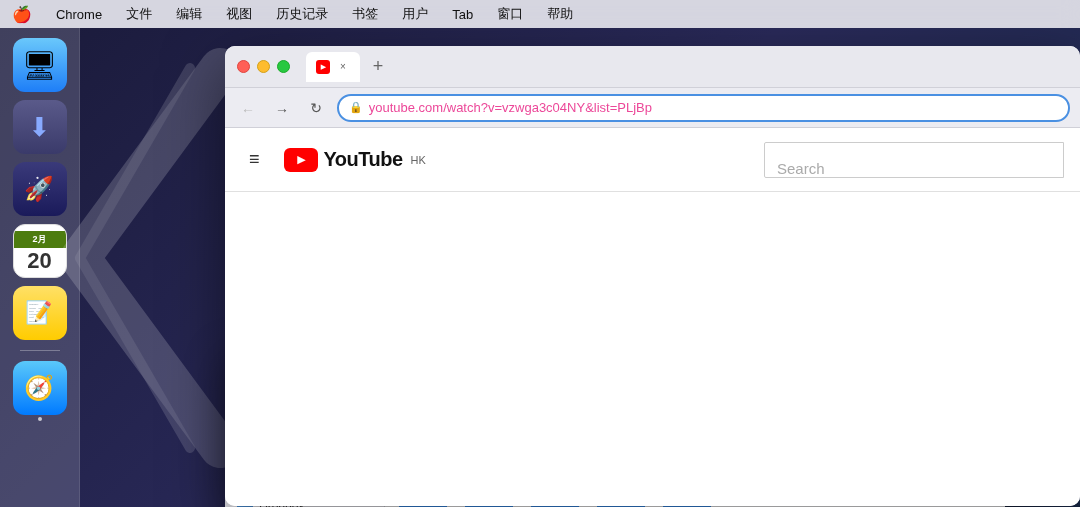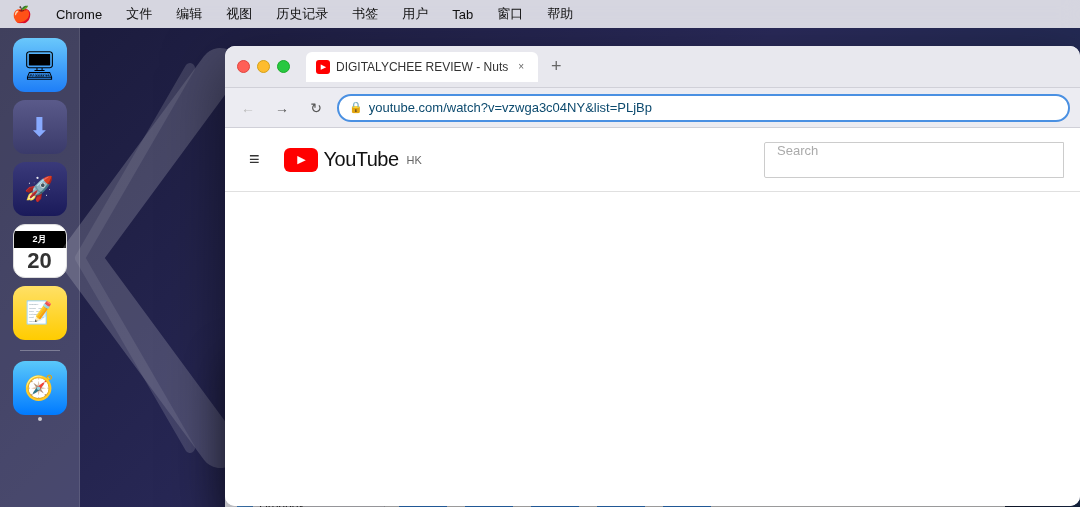--- a/index.html
+++ b/index.html
@@ -89,21 +89,21 @@
       padding: 0;
     }
     .dock-icon.notes {
       background: linear-gradient(180deg, #ffe066 0%, #ffcc00 100%);
     }
     .dock-icon.safari {
       background: linear-gradient(180deg, #5ac8fa 0%, #007aff 100%);
     }
     .calendar-header {
       width: 100%;
-      background: #000000;
+      background: #4d7c0f;
       color: white;
       font-size: 9px;
       font-weight: 700;
       text-align: center;
       padding: 2px 0;
     }
     .calendar-date {
       font-size: 22px;
       font-weight: 700;
       color: #333;
@@ -282,21 +282,21 @@
     .lock-icon {
       color: #888;
       font-size: 11px;
       flex-shrink: 0;
     }
     .address-text {
       overflow: hidden;
       text-overflow: ellipsis;
       white-space: nowrap;
       font-size: 13px;
-      color: #0c4a6e;
+      color: #ec4899;
     }
 
     
     .page-content {
       background: white;
       height: calc(100% - 82px);
       overflow: hidden;
     }
 
     
@@ -330,41 +330,41 @@
       justify-content: center;
     }
     .yt-logo-icon::after {
       content: '▶';
       color: white;
       font-size: 11px;
       margin-left: 2px;
     }
     .yt-logo-text {
       font-size: 20px;
-      font-weight: 400;
+      font-weight: 700;
       color: #111;
       letter-spacing: -0.5px;
     }
     .yt-logo-region {
       font-size: 11px;
       color: #666;
       font-weight: 400;
       vertical-align: super;
       margin-left: 2px;
     }
     .yt-search-spacer { flex: 1; }
     .yt-search-box {
       width: 300px;
       height: 36px;
       border: 1px solid #ccc;
       border-radius: 2px 0 0 2px;
       display: flex;
-      align-items: flex-start;
+      align-items: flex-end;
       padding: 0 12px;
-      font-size: 13px;
+      font-size: 15px;
       color: #aaa;
       background: white;
     }
 
     
     .finder-window {
       position: absolute;
       left: 225px;
       top: 320px;
       width: 780px;
@@ -595,21 +595,20 @@
 
     <div class="chrome-titlebar">
       <div class="traffic-lights">
         <div class="tl close"></div>
         <div class="tl min"></div>
         <div class="tl max"></div>
       </div>
       <div class="tab-bar">
         <div class="tab">
           <div class="tab-favicon"></div>
-          <span class="tab-title">DIGITALYCHEE REVIEW - Nuts</span>
           <div class="tab-close">×</div>
         </div>
         <div class="tab-new">+</div>
       </div>
     </div>
 
     <div class="address-bar-row">
       <div class="nav-btn disabled">←</div>
       <div class="nav-btn">→</div>
       <div class="nav-btn">↻</div>

